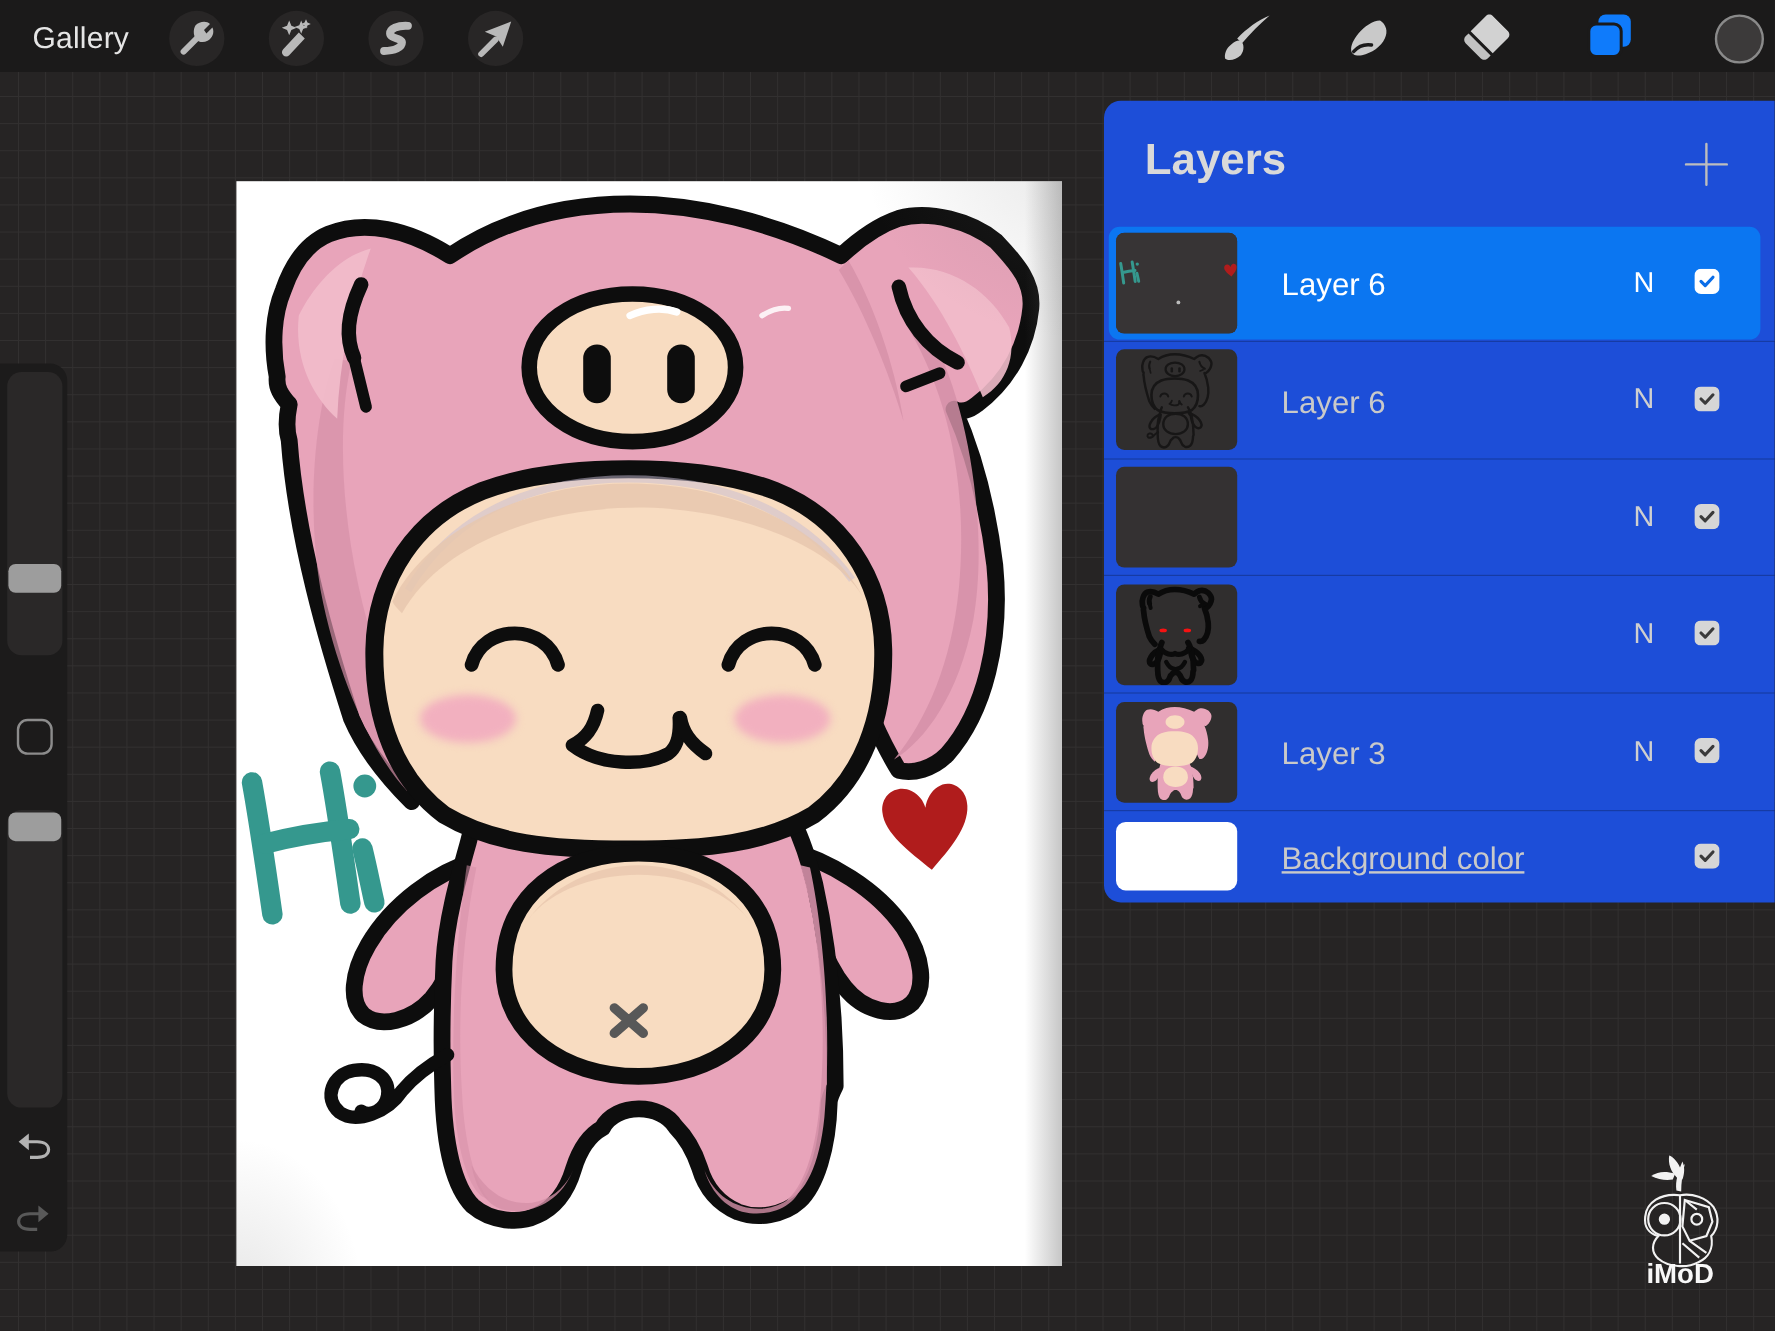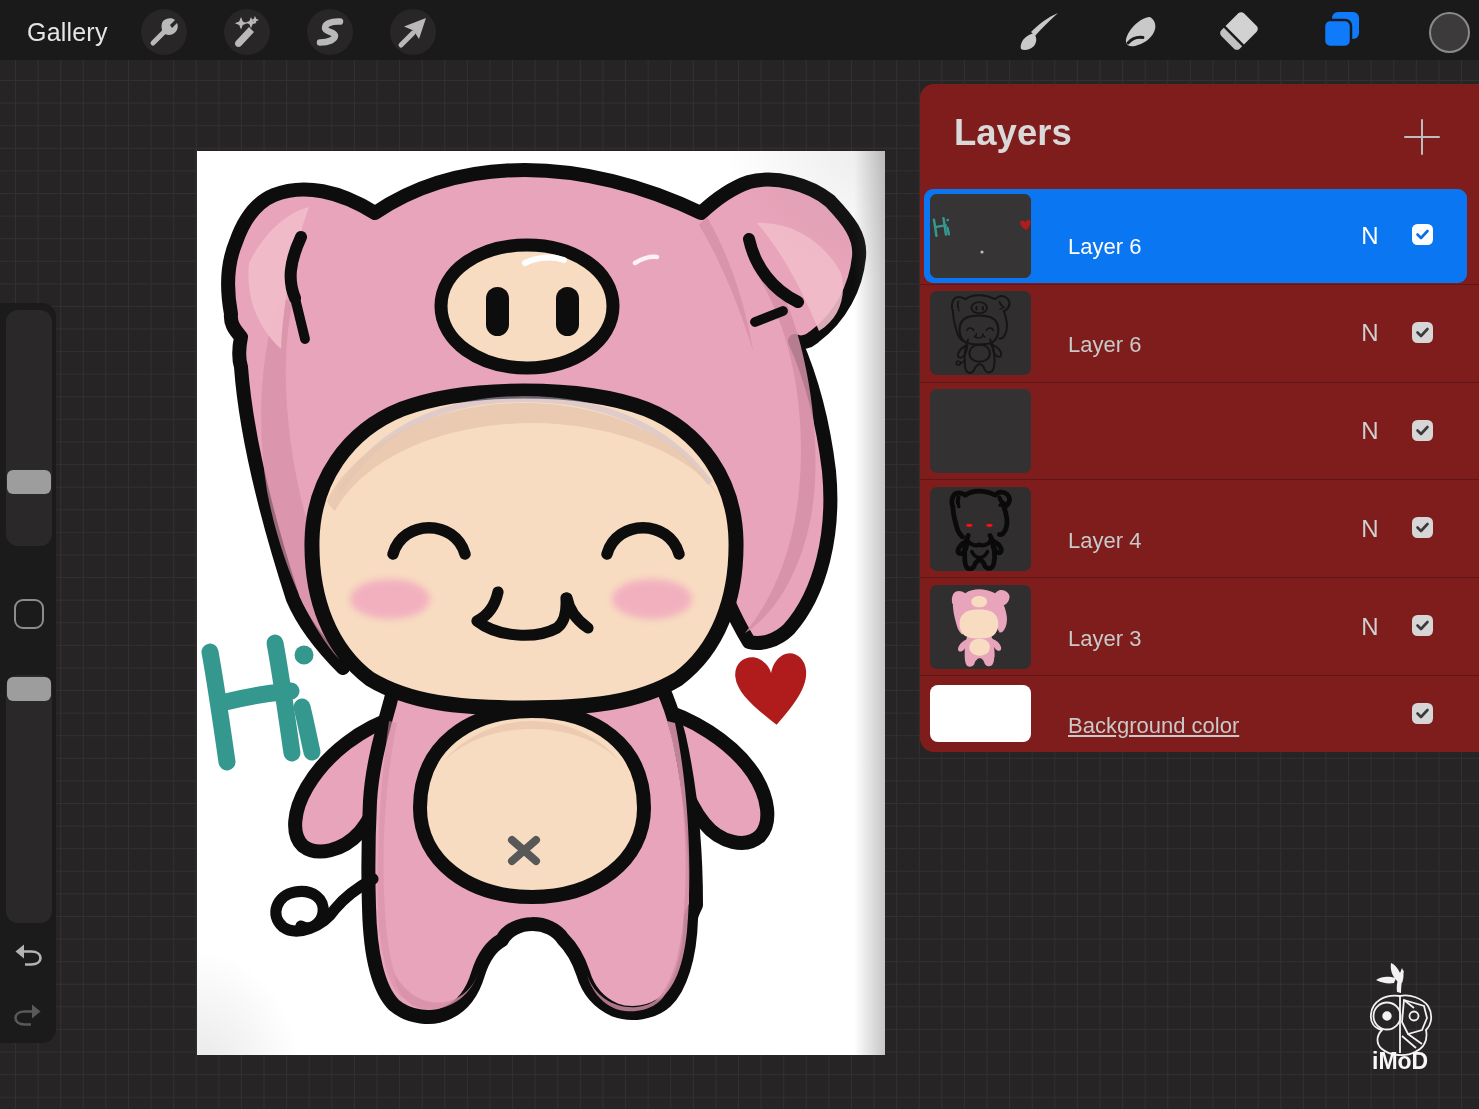--- a/index.html
+++ b/index.html
@@ -28,29 +28,29 @@
    radial-gradient(230px 210px at 101% -3%, rgba(110,110,110,0.16), rgba(120,120,120,0) 75%);
   pointer-events:none; }
 
 #sidebar { left:0; top:303px; width:56px; height:740px; background:#1c1b1b;
   border-radius:0 14px 14px 0; }
 .strack { position:absolute; left:6px; width:46px; background:#2a2828; border-radius:12px; }
 .shandle { position:absolute; left:7px; width:44px; height:24px; background:#9d9d9d; border-radius:6px; }
 #modbtn { position:absolute; left:14px; top:296px; width:30px; height:30px; border:2.5px solid #8c8c8c;
   border-radius:9px; background:transparent; }
 
-#panel { left:920px; top:84px; width:559px; height:668px; background:#7f1d1d;
+#panel { left:920px; top:84px; width:559px; height:668px; background:#1d4ed8;
   border-radius:14px 0 0 14px; }
 #layershdr { position:absolute; left:34px; top:28px; font-size:36.5px; font-weight:bold; color:#d9d9d9; }
 .row { position:absolute; left:0; width:559px; height:97.8px; }
 .rowsel { position:absolute; left:4px; top:2px; width:543px; height:94px; background:#0b76f1; border-radius:9px; }
 .thumb { position:absolute; left:10px; top:7px; width:101px; height:84px; background:#302e2e;
   border-radius:7px; overflow:hidden; }
-.lname { position:absolute; left:148px; top:12px; height:97.8px; display:flex; align-items:center;
-  font-size:22px; color:#c9c9c9; }
+.lname { position:absolute; left:148px; top:2px; height:97.8px; display:flex; align-items:center;
+  font-size:26px; color:#c9c9c9; }
 .nlet { position:absolute; left:1358px; width:24px; text-align:center; font-size:24px; color:#cfcfcf; }
 .sep { position:absolute; left:0; width:559px; height:1px; background:rgba(0,0,0,0.24); }
 svg { display:block; }
 
 </style></head><body>
 <div id="page">
 <div id="gridarea" class="abs"></div>
 <div id="canvas" class="abs">
 <svg width="688" height="904" viewBox="0 0 688 904">
 <path d="M 200 566 C 166 576, 130 602, 110 636 C 96 660, 94 684, 106 695 C 120 706, 146 700, 163 681 C 180 660, 191 628, 196 596 Z" fill="#e8a4ba" stroke="#0d0d0d" stroke-width="14" stroke-linejoin="round"></path>
@@ -254,21 +254,20 @@
 <path d="M 98 147 L 108 188" fill="none" stroke="#0a0a0a" stroke-width="36.4" stroke-linecap="round" stroke-linejoin="round"></path>
 <path d="M 552 88 C 558 116, 576 139, 601 151" fill="none" stroke="#0a0a0a" stroke-width="44.72" stroke-linecap="round" stroke-linejoin="round"></path>
 <path d="M 558 171 L 586 160" fill="none" stroke="#0a0a0a" stroke-width="36.4" stroke-linecap="round" stroke-linejoin="round"></path>
 <ellipse cx="222" cy="392" rx="34" ry="17" fill="#f61212"></ellipse>
 <ellipse cx="442" cy="392" rx="34" ry="17" fill="#f61212"></ellipse>
 <path d="M 200 560 C 240 610, 300 620, 330 600 C 360 620, 420 610, 460 560" fill="none" stroke="#0a0a0a" stroke-width="46" stroke-linecap="round" stroke-linejoin="round"></path>
 <path d="M 250 680 C 270 720, 290 740, 320 740 M 420 680 C 400 720, 380 740, 350 740" fill="none" stroke="#0a0a0a" stroke-width="40" stroke-linecap="round" stroke-linejoin="round"></path>
           </g>
         </svg>
       </div>
-<div class="lname">Layer 4</div>
 </div>
 <div class="nlet abs" style="top:514.9px;">N</div>
 <svg class="abs" style="left:1412px;top:517.4px;" width="21" height="21" viewBox="0 0 21 21">
 <rect x="0" y="0" width="21" height="21" rx="5.5" fill="#d6d6d6"></rect>
 <path d="M 5.5 10.5 L 9 14 L 15.5 7" fill="none" stroke="#3a3a3a" stroke-width="2.6" stroke-linecap="round" stroke-linejoin="round"></path>
 </svg>
 <div class="sep abs" style="left:920px;top:479.4px;"></div>
 <div class="row abs" style="left:920px;top:577.7px;">
 <div class="thumb" style="">
         <svg width="101" height="84" viewBox="0 0 101 84">

